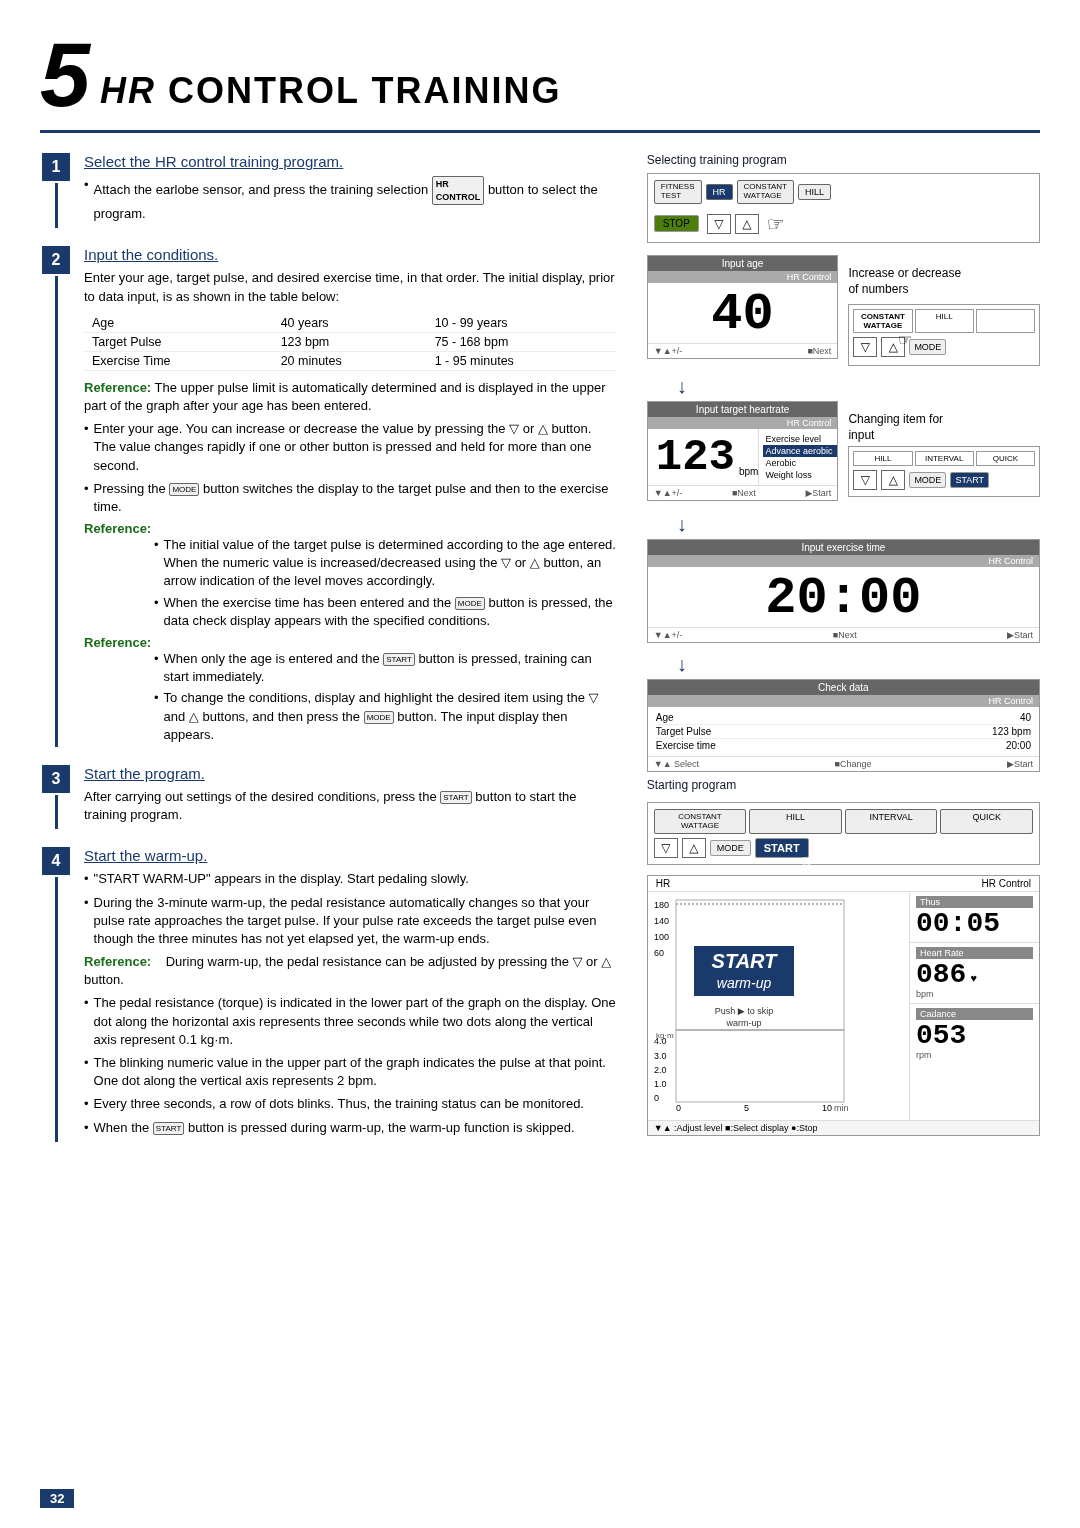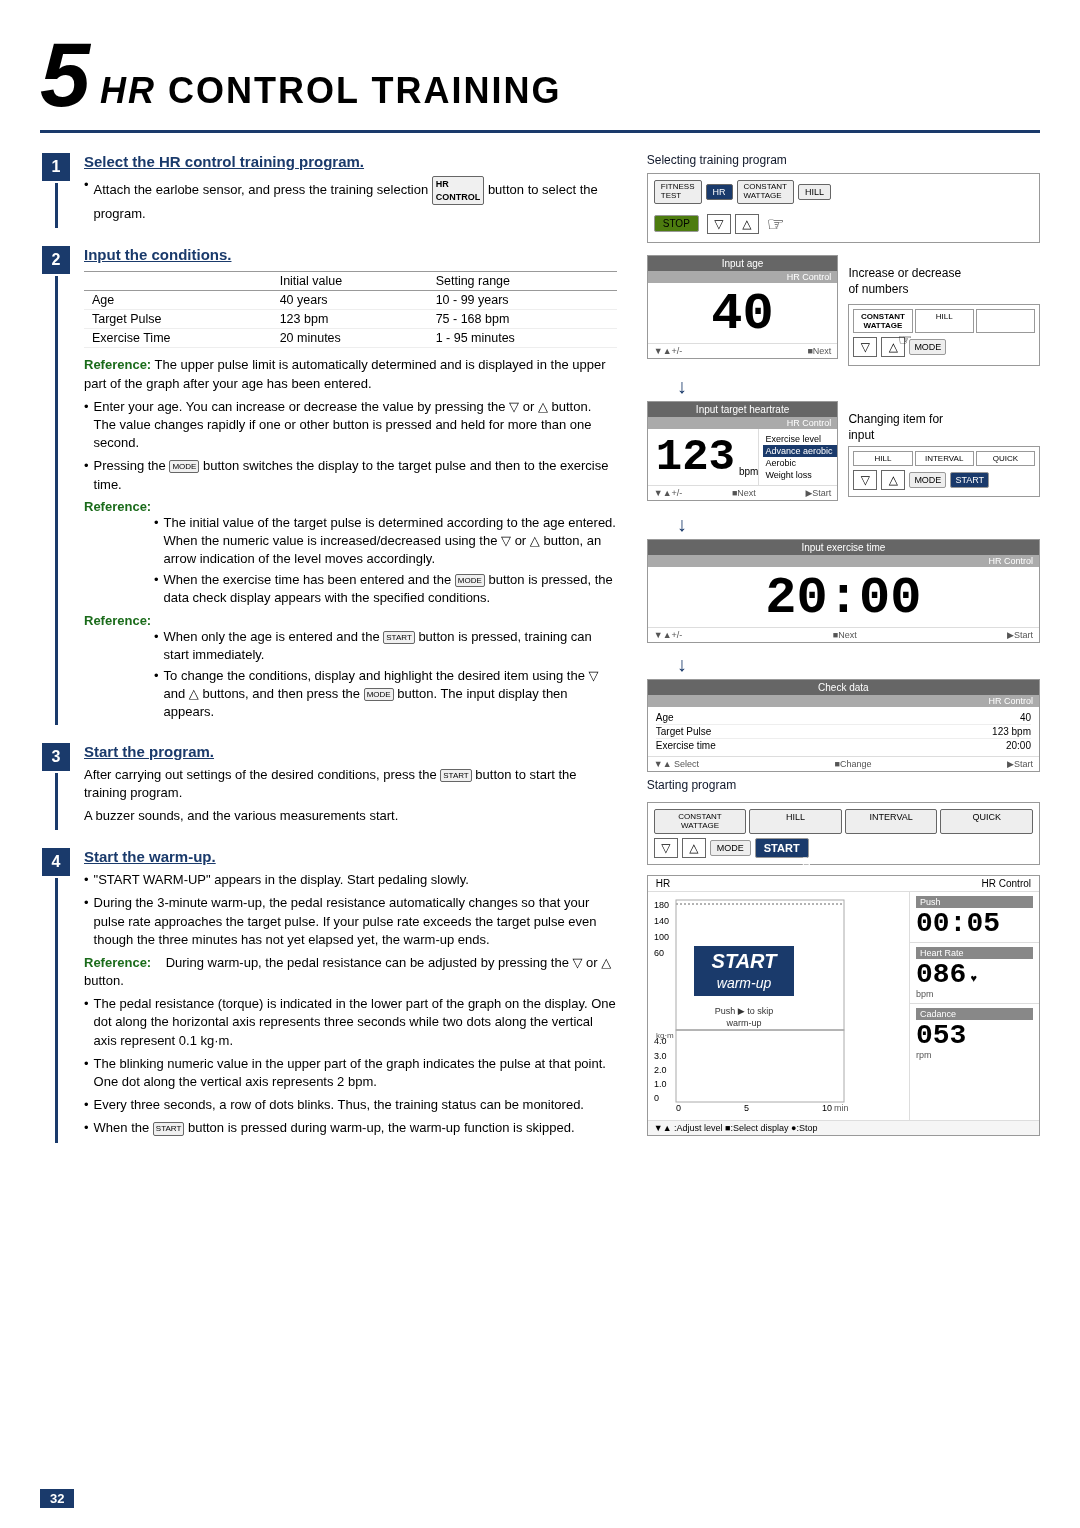--- a/index.html
+++ b/index.html
@@ -91,21 +91,21 @@
       flex: 1;
       background: #1a3a6b;
       margin-top: 2px;
     }
     .section-content {
       flex: 1;
       min-width: 0;
     }
     .section-title {
       font-size: 15px;
-      font-weight: bold;
+      font-weight: normal;
       color: #1a3a6b;
       margin-bottom: 6px;
       text-decoration: underline;
     }
 
     p { margin-bottom: 5px; line-height: 1.4; }
     .bullet-item {
       display: flex;
       gap: 5px;
       margin-bottom: 5px;
@@ -479,28 +479,24 @@
         </div>
       </div>
 
       <div class="section">
         <div class="section-number-col">
           <div class="section-number">2</div>
           <div class="section-line"></div>
         </div>
         <div class="section-content">
           <div class="section-title">Input the conditions.</div>
+          <p>Enter your age, target pulse, and desired exercise time, in that order. The initial display, prior to data input, is as shown in the table below:</p>
 
           <table class="conditions-table">
             <tbody>
-                <tr class="table-header-row">
-              <th></th>
-              <th>Initial value</th>
-              <th>Setting range</th>
-            </tr>
             <tr>
               <td>Age</td>
               <td>40  years</td>
               <td>10 - 99  years</td>
             </tr>
             <tr>
               <td>Target Pulse</td>
               <td>123  bpm</td>
               <td>75 - 168  bpm</td>
             </tr>
@@ -553,21 +549,20 @@
       </div>
 
       <div class="section">
         <div class="section-number-col">
           <div class="section-number">3</div>
           <div class="section-line"></div>
         </div>
         <div class="section-content">
           <div class="section-title">Start the program.</div>
           <p>After carrying out settings of the desired conditions, press the <span class="btn-icon-small">START</span> button to start the training program.</p>
-          <p>A buzzer sounds, and the various measurements start.</p>
         </div>
       </div>
 
       <div class="section">
         <div class="section-number-col">
           <div class="section-number">4</div>
           <div class="section-line"></div>
         </div>
         <div class="section-content">
           <div class="section-title">Start the warm-up.</div>
@@ -813,21 +808,21 @@
               <text x="90" y="215" font-size="9" fill="#000">5</text>
               <text x="168" y="215" font-size="9" fill="#000">10</text>
               <text x="180" y="215" font-size="9" fill="#555">min</text>
 
               <text x="2" y="142" font-size="8" fill="#555">kg·m</text>
             </svg>
           </div>
 
           <div class="warmup-stats">
             <div class="warmup-stat-block">
-              <div class="warmup-stat-label">Push</div>
+              <div class="warmup-stat-label">Thus</div>
               <div class="warmup-stat-value">00:05</div>
             </div>
             <div class="warmup-stat-block">
               <div class="warmup-stat-label">Heart Rate</div>
               <div style="display:flex; align-items:baseline; gap:4px;">
                 <div class="warmup-stat-value">086</div>
                 <span style="font-size:11px;">♥</span>
               </div>
               <div class="warmup-stat-unit">bpm</div>
             </div>

